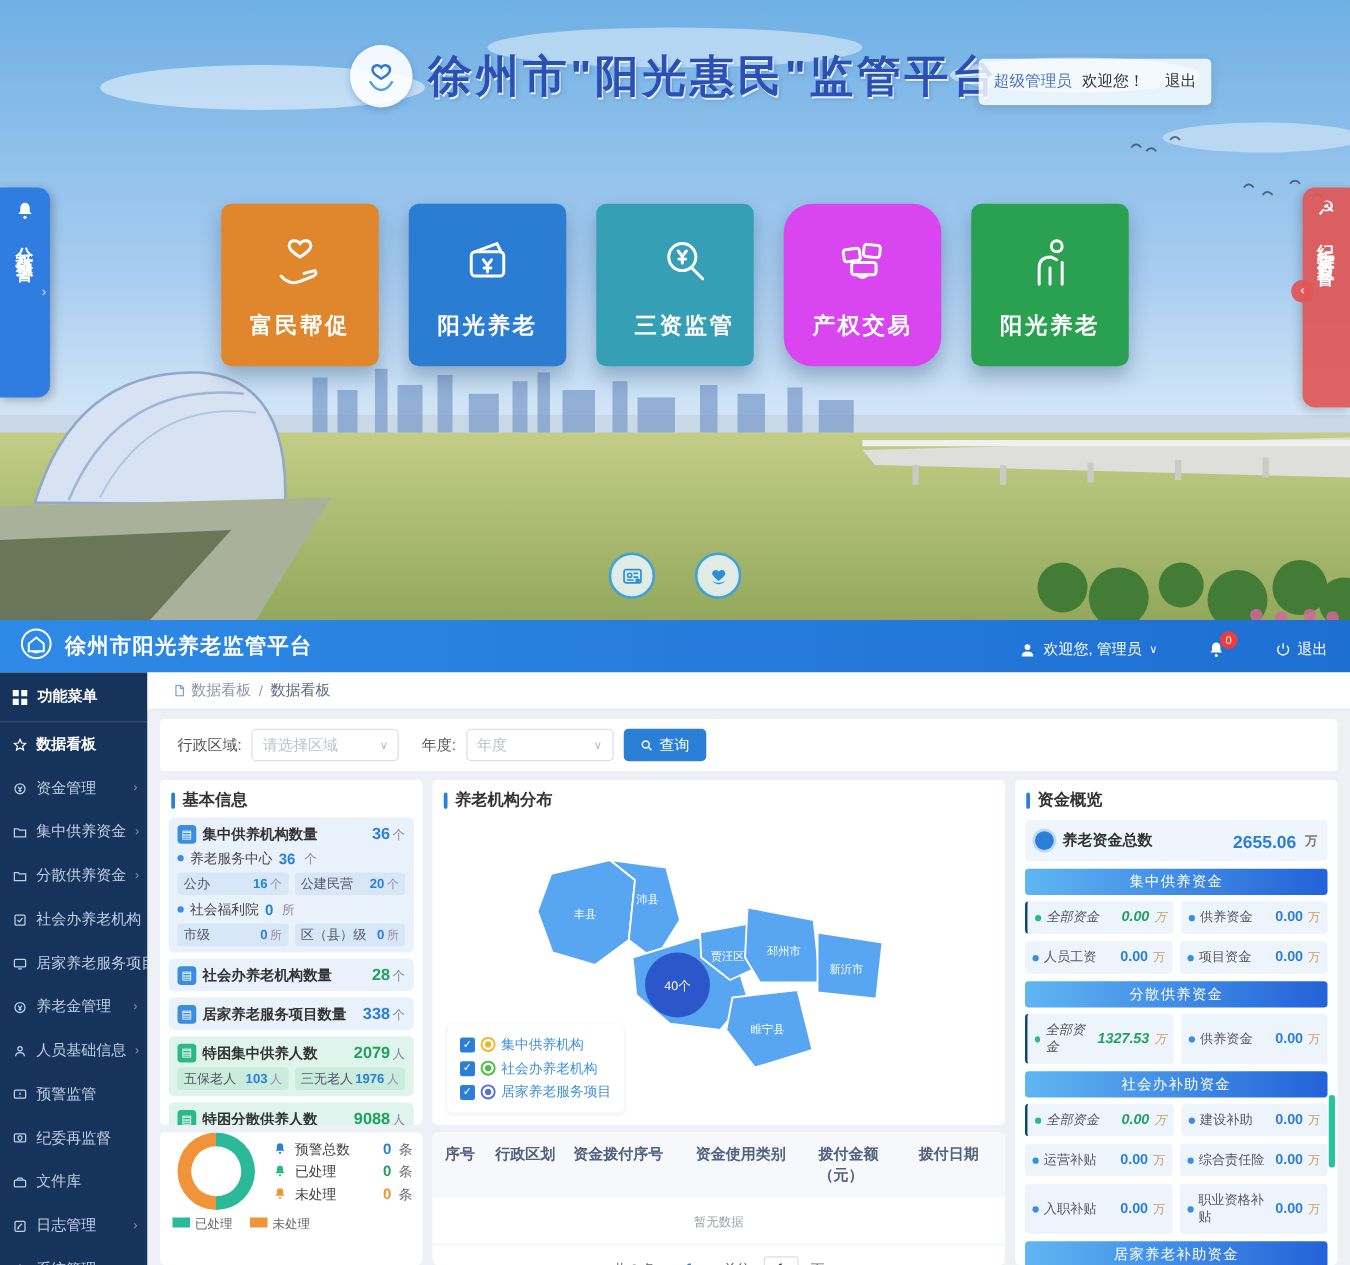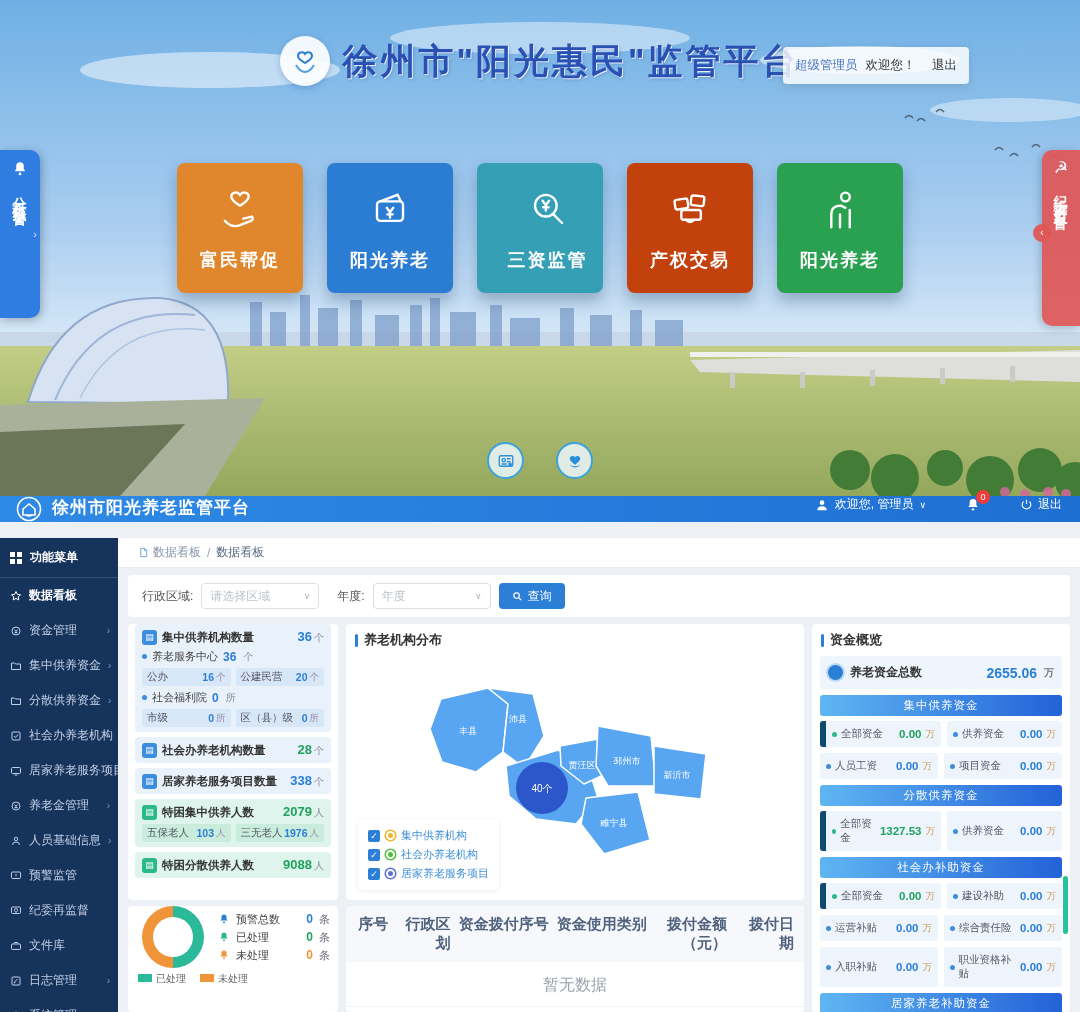--- a/index.html
+++ b/index.html
@@ -11,34 +11,34 @@
   .hero-bg { position:absolute; inset:0; }
   .hero-title-row { position:absolute; top:36px; left:0; width:100%; display:flex; justify-content:center; align-items:center; gap:12px; }
   .hero-logo { width:50px; height:50px; border-radius:50%; background:rgba(255,255,255,.9); display:flex; align-items:center; justify-content:center; box-shadow:0 2px 6px rgba(40,80,160,.3); }
   .hero-title { font-size:35px; font-weight:bold; color:#2a50b4; letter-spacing:3px; text-shadow:1px 1px 0 rgba(255,255,255,.8), 2px 2px 3px rgba(40,80,160,.25); }
   .login-box { position:absolute; top:47px; left:783px; width:186px; height:37px; background:rgba(255,255,255,.82); border-radius:4px; box-shadow:0 2px 8px rgba(0,0,0,.12); display:flex; align-items:center; gap:8px; padding:0 12px; font-size:12.5px; }
   .login-user { color:#4a74c8; }
   .login-welcome { color:#333; }
   .login-logout { margin-left:auto; color:#333; cursor:pointer; }
   .tiles { position:absolute; top:163px; left:177px; display:flex; gap:24px; }
   .tile { width:126px; height:130px; border-radius:8px; box-shadow:0 8px 16px rgba(20,50,90,.3); display:flex; flex-direction:column; align-items:center; justify-content:center; gap:12px; cursor:pointer; }
-  .tile-1 { background:#e0862c; } .tile-2 { background:#2b7cd3; } .tile-3 { background:#35a0b5;padding-left:15px; } .tile-4 { background:#c2410c; } .tile-5 { background:#2aa150; }
+  .tile-1 { background:#e0862c; } .tile-2 { background:#2b7cd3; } .tile-3 { background:#35a0b5;padding-left:15px; } .tile-4 { background:#d946ef;border-radius:23px; } .tile-5 { background:#2aa150; }
   .tile-label { color:#fff; font-size:18px; font-weight:bold; letter-spacing:2px; }
   .vtab { position:absolute; color:#fff; display:flex; flex-direction:column; align-items:center; padding-top:10px; cursor:pointer; }
   .vtab-left { left:0; top:150px; width:40px; height:168px; background:#2f7de0; border-radius:0 10px 10px 0; box-shadow:2px 2px 8px rgba(0,0,0,.25); }
   .vtab-right { right:0; top:150px; width:38px; height:176px; background:rgba(224,86,86,.92); border-radius:10px 0 0 10px; box-shadow:-2px 2px 8px rgba(0,0,0,.2); }
   .vtab-text { writing-mode:vertical-rl; text-orientation:upright; font-size:14px; font-weight:bold; letter-spacing:5px; margin-top:8px; }
   .vtab-arrow { position:absolute; right:3px; top:50%; transform:translateY(-50%); font-size:11px; color:#d8e8ff; }
   .vtab-bubble { position:absolute; left:-9px; top:42%; width:18px; height:18px; border-radius:50%; background:rgba(224,86,86,.95); color:#fff; font-size:10px; display:flex; align-items:center; justify-content:center; }
   .emblem { font-size:16px; line-height:1; }
   .hero-circles { position:absolute; top:442px; left:487px; display:flex; gap:32px; }
   .circle-btn { width:37px; height:37px; border-radius:50%; border:2px solid #3ba2dd; background:rgba(235,246,252,.85); display:flex; align-items:center; justify-content:center; color:#2a8fd8; cursor:pointer; }
 
   
-  .dash-header { position:absolute; top:496px; left:0; width:1080px; height:26px; background:linear-gradient(90deg,#2e8ae6,#1e6fd2); display:flex; align-items:flex-start; color:#fff; padding:0 18px 0 16px; }
+  .dash-header { position:absolute; top:496px; left:0; width:1080px; height:42px; background:linear-gradient(90deg,#2e8ae6,#1e6fd2); display:flex; align-items:flex-end; color:#fff; padding:0 18px 10px 16px; }
   .dash-title { font-size:17px; font-weight:bold; margin-left:10px; letter-spacing:1px; }
   .dash-right { margin-left:auto; display:flex; align-items:center; gap:39px; font-size:12px; }
   .dash-user { display:flex; align-items:center; gap:6px; cursor:pointer; }
   .bell-wrap { position:relative; cursor:pointer; }
   .bell-badge { position:absolute; top:-7px; right:-9px; background:#f23c3c; color:#fff; font-size:9px; min-width:14px; height:14px; border-radius:8px; display:flex; align-items:center; justify-content:center; padding:0 3px; }
   .dash-logout { display:flex; align-items:center; gap:5px; cursor:pointer; }
 
   
   .sidebar { position:absolute; top:538px; left:0; width:118px; height:474px; background:#16335c; color:#c2cfe4; font-size:12px; }
   .menu-head { display:flex; align-items:center; gap:8px; padding:11px 10px; color:#fff; font-weight:bold; border-bottom:1px solid rgba(255,255,255,.14); }
@@ -102,38 +102,38 @@
   .map-area { position:relative; height:244px; }
   .legend-box { position:absolute; left:12px; bottom:8px; background:rgba(255,255,255,.92); border-radius:4px; padding:5px 10px; font-size:11px; color:#3f8fd8; box-shadow:0 1px 4px rgba(0,0,0,.08); }
   .lrow { display:flex; align-items:center; gap:6px; margin:4px 0; cursor:pointer; }
   .cbox { width:12px; height:12px; border-radius:2px; background:#2b7fd6; color:#fff; font-size:9px; display:flex; align-items:center; justify-content:center; }
   .pin { width:9px; height:9px; border-radius:50%; border:2px solid #fff; }
   .pin.y { background:#f0b428; box-shadow:0 0 0 1.5px #f0b428; }
   .pin.g { background:#4cbf3f; box-shadow:0 0 0 1.5px #4cbf3f; }
   .pin.p { background:#5a6fd8; box-shadow:0 0 0 1.5px #5a6fd8; }
 
   
-  .tbl-head { display:flex; background:#f7f8fb; font-size:15px; color:#51627e; font-weight:bold; padding:9px 6px;text-align:right; }
+  .tbl-head { display:flex; background:#f7f8fb; font-size:12px; color:#51627e; font-weight:bold; padding:9px 6px; }
   .th { padding:0 4px; }
   .th1{width:9%;} .th2{width:14%;} .th3{width:22%;} .th4{width:22%;} .th5{width:18%;} .th6{width:15%;}
-  .tbl-empty { text-align:center; color:#9aa3ad; font-size:16px; padding:13px 0 10px; border-bottom:1px solid #f0f2f5; }
+  .tbl-empty { text-align:center; color:#9aa3ad; font-size:10px; padding:13px 0 10px; border-bottom:1px solid #f0f2f5; }
   .pager { display:flex; justify-content:center; align-items:center; gap:10px; font-size:11px; color:#666; margin-top:9px; }
   .pg-btn { color:#b6bcc6; cursor:pointer; font-size:12px; }
   .pg-cur { color:#2b7fd6; font-weight:bold; cursor:pointer; }
   .goto-input { width:28px; height:20px; border:1px solid #dcdfe6; border-radius:3px; text-align:center; font-size:11px; color:#333; }
 
   
   .total-row { margin:2px 8px 6px; background:#eef5fd; border-radius:4px; display:flex; align-items:center; gap:7px; padding:8px 8px; font-size:12px; color:#333; font-weight:bold; }
   .total-ico { width:15px; height:15px; border-radius:50%; background:#2b7fd6; box-shadow:0 0 0 2px #bcd9f5; flex:0 0 auto; }
   .total-val { margin-left:auto; font-size:14px; font-weight:bold; color:#2b7fd6; }
   .total-unit { font-size:10px; color:#777; }
   .band { margin:5px 8px 5px; height:21px; background:linear-gradient(90deg,#5fb6f2,#2362d8); border-radius:3px; color:#fff; font-size:11.5px; display:flex; align-items:center; justify-content:center; letter-spacing:1px; }
   .frow { display:flex; gap:6px; margin:0 8px 6px; }
   .fcell { flex:1; background:#eef4fc; border-radius:3px; padding:6px 6px; display:flex; align-items:center; gap:4px; font-size:10.5px; color:#556; }
-  .fcell.gb { border-left:6px solid #0c4a6e; }
+  .fcell.gb { border-left:2px solid #0c4a6e;font-style:italic; }
   .fval { margin-left:auto; font-weight:bold; font-size:11.5px; }
   .funit { font-size:9.5px; color:#c9a05f; }
   .fscroll { position:absolute; right:2px; top:252px; width:5px; height:58px; background:#27c29e; border-radius:3px; cursor:pointer; }
 
   svg { display:block; }
 </style>
 </head>
 <body>
 
 <div class="hero">
@@ -498,20 +498,24 @@
     <button class="query-btn">
       <svg width="11" height="11" viewBox="0 0 24 24" fill="none" stroke="#fff" stroke-width="2.5">
           <circle cx="10" cy="10" r="6"></circle>
           <path d="M15 15 l5 5"></path>
         </svg>
       <span>查询</span>
     </button>
   </div>
 
   <div class="panel p-basic">
+    <div class="ptitle">
+        <span class="bar"></span>
+        <span>基本信息</span>
+      </div>
     <div class="bwrap">
       <div class="bcard blue">
         <div class="bhead">
           <span class="bico b">▤</span>
           <span>集中供养机构数量</span>
           <span class="bval c-blue"><span>36</span><span class="bunit">个</span></span>
         </div>
         <div class="brow">
           <span class="dot b"></span>
           <span>养老服务中心</span>

